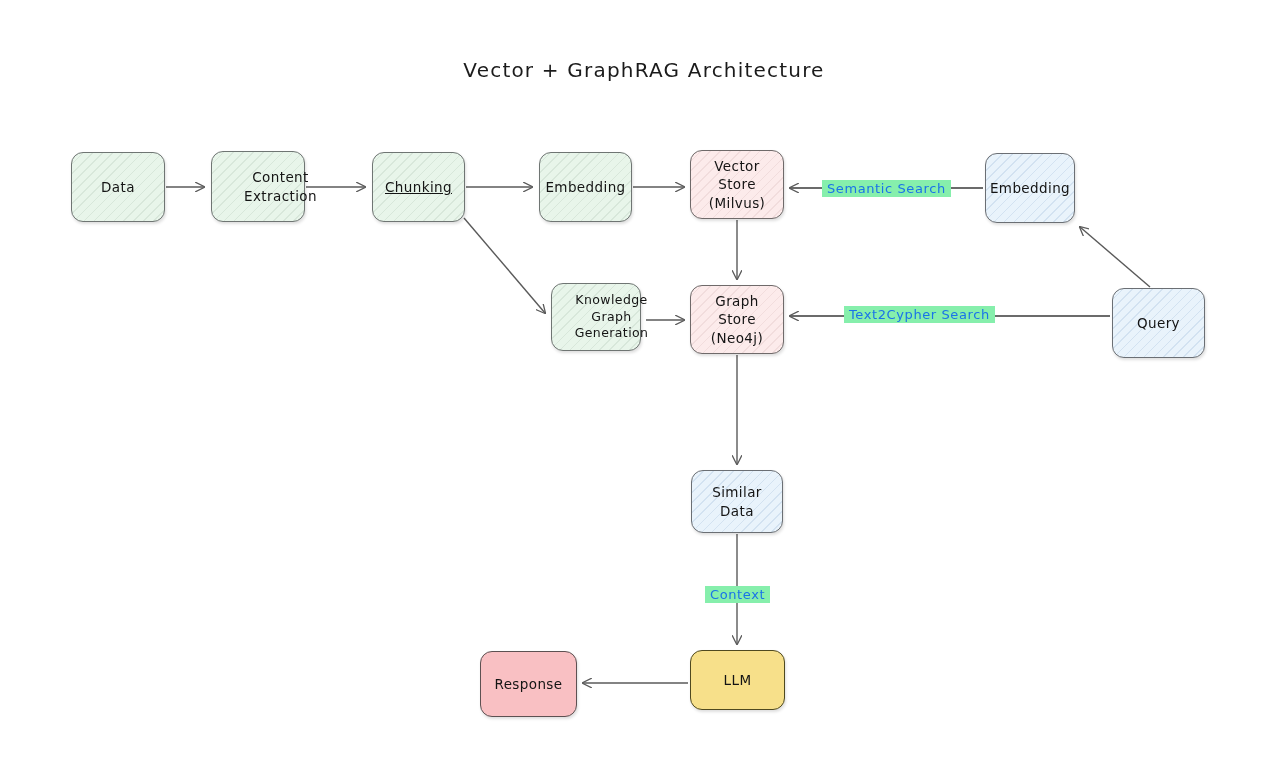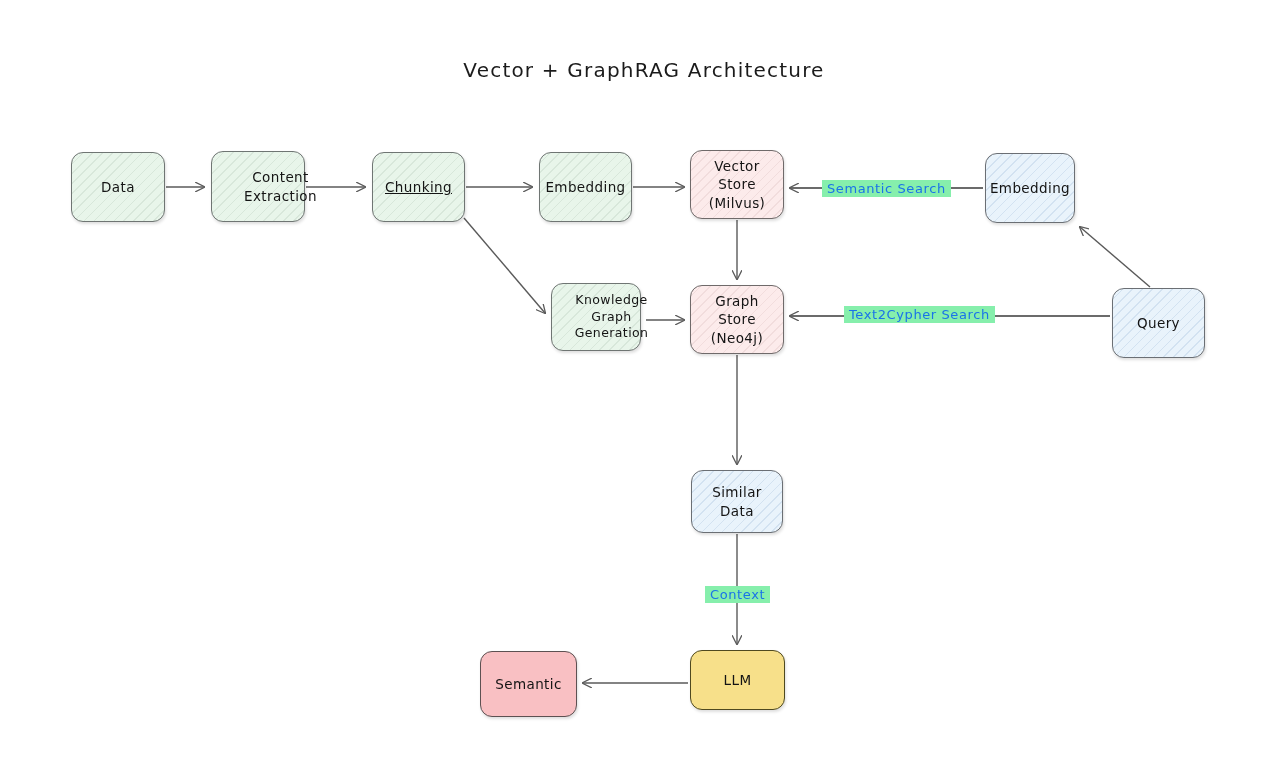--- a/index.html
+++ b/index.html
@@ -194,21 +194,21 @@
   <div class="node n-blue" style="left:691px; top:470px; width:92px; height:63px;text-align:center;">
     <span class="node-label">Similar
 Data</span>
   </div>
 
   <div class="node n-yellow" style="left:690px; top:650px; width:95px; height:60px;">
     <span class="node-label">LLM</span>
   </div>
 
   <div class="node n-salmon" style="left:480px; top:651px; width:97px; height:66px;">
-    <span class="node-label">Semantic</span>
+    <span class="node-label">Response</span>
   </div>
 
   <div class="edge-label" style="left:822px; top:180px;">Semantic Search</div>
 
   <div class="edge-label" style="left:844px; top:306px;">Text2Cypher Search</div>
 
   <div class="edge-label" style="left:705px; top:586px;">Context</div>
 
 </div>
 

